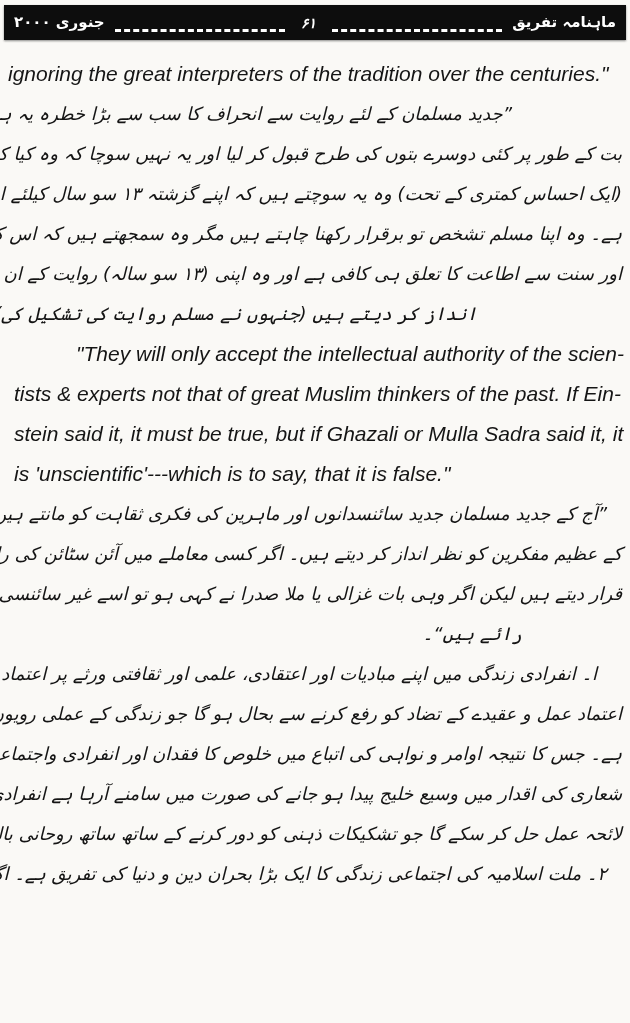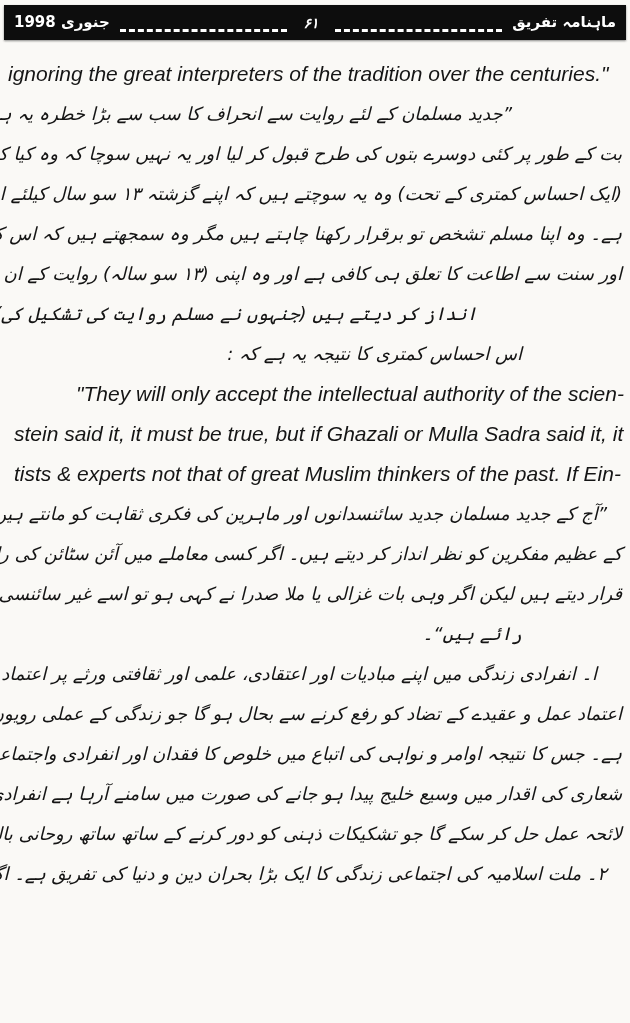--- a/index.html
+++ b/index.html
@@ -47,42 +47,42 @@
 </head>
 <body>
 
 <div class="page">
 
   <div class="hdr" dir="rtl">
     <span class="hdr-t">ماہنامہ تفریق</span>
     <span class="dash"></span>
     <span class="hdr-n">۶۱</span>
     <span class="dash"></span>
-    <span class="hdr-t">جنوری 1998</span>
+    <span class="hdr-t">جنوری ۲۰۰۰</span>
   </div>
 
   <div class="body">
 
     <div class="eng intro">ignoring the great interpreters of the tradition over the centuries."</div>
 
     <div>
       <div class="u jf pr110">”جدید مسلمان کے لئے روایت سے انحراف کا سب سے بڑا خطرہ یہ ہے کہ انہوں نے اسے ایک</div>
       <div class="u jf">بت کے طور پر کئی دوسرے بتوں کی طرح قبول کر لیا اور یہ نہیں سوچا کہ وہ کیا کر رہے ہیں۔ اس طرح</div>
       <div class="u jf">(ایک احساس کمتری کے تحت) وہ یہ سوچتے ہیں کہ اپنے گزشتہ ۱۳ سو سال کیلئے ان کے پاس کہنے کو کچھ نہیں</div>
       <div class="u jf">ہے۔ وہ اپنا مسلم تشخص تو برقرار رکھنا چاہتے ہیں مگر وہ سمجھتے ہیں کہ اس کے لئے صرف ان کا قرآن</div>
       <div class="u jf">اور سنت سے اطاعت کا تعلق ہی کافی ہے اور وہ اپنی (۱۳ سو سالہ) روایت کے ان عظیم شارحین کو نظر</div>
       <div class="u short pr145">انداز کر دیتے ہیں (جنہوں نے مسلم روایت کی تشکیل کی)“۔</div>
     </div>
 
-    <div class="u short pr100">اس احساس کمتری کا نتیجہ یہ ہے کہ :</div>
 
     <div class="quote-block">
       <div class="eng eq jf first">"They will only accept the intellectual authority of the scien-</div>
+      <div class="eng eq jf">tists &amp; experts not that of great Muslim thinkers of the past. If Ein-</div>
       <div class="eng eq jf">stein said it, it must be true, but if Ghazali or Mulla Sadra said it, it</div>
-      <div class="eng eq jf">tists &amp; experts not that of great Muslim thinkers of the past. If Ein-</div>
+      <div class="eng eq last">is 'unscientific'---which is to say, that it is false."</div>
     </div>
 
     <div>
       <div class="u jf pr15">”آج کے جدید مسلمان جدید سائنسدانوں اور ماہرین کی فکری ثقاہت کو مانتے ہیں۔ اور اپنے ماضی</div>
       <div class="u jf">کے عظیم مفکرین کو نظر انداز کر دیتے ہیں۔ اگر کسی معاملے میں آئن سٹائن کی رائے سامنے آئے تو وہ اسے سچ</div>
       <div class="u jf">قرار دیتے ہیں لیکن اگر وہی بات غزالی یا ملا صدرا نے کہی ہو تو اسے غیر سائنسی یا بالفاظ دیگر غلط قرار دے</div>
       <div class="u short pr100">رائے ہیں“۔</div>
     </div>
 
 

